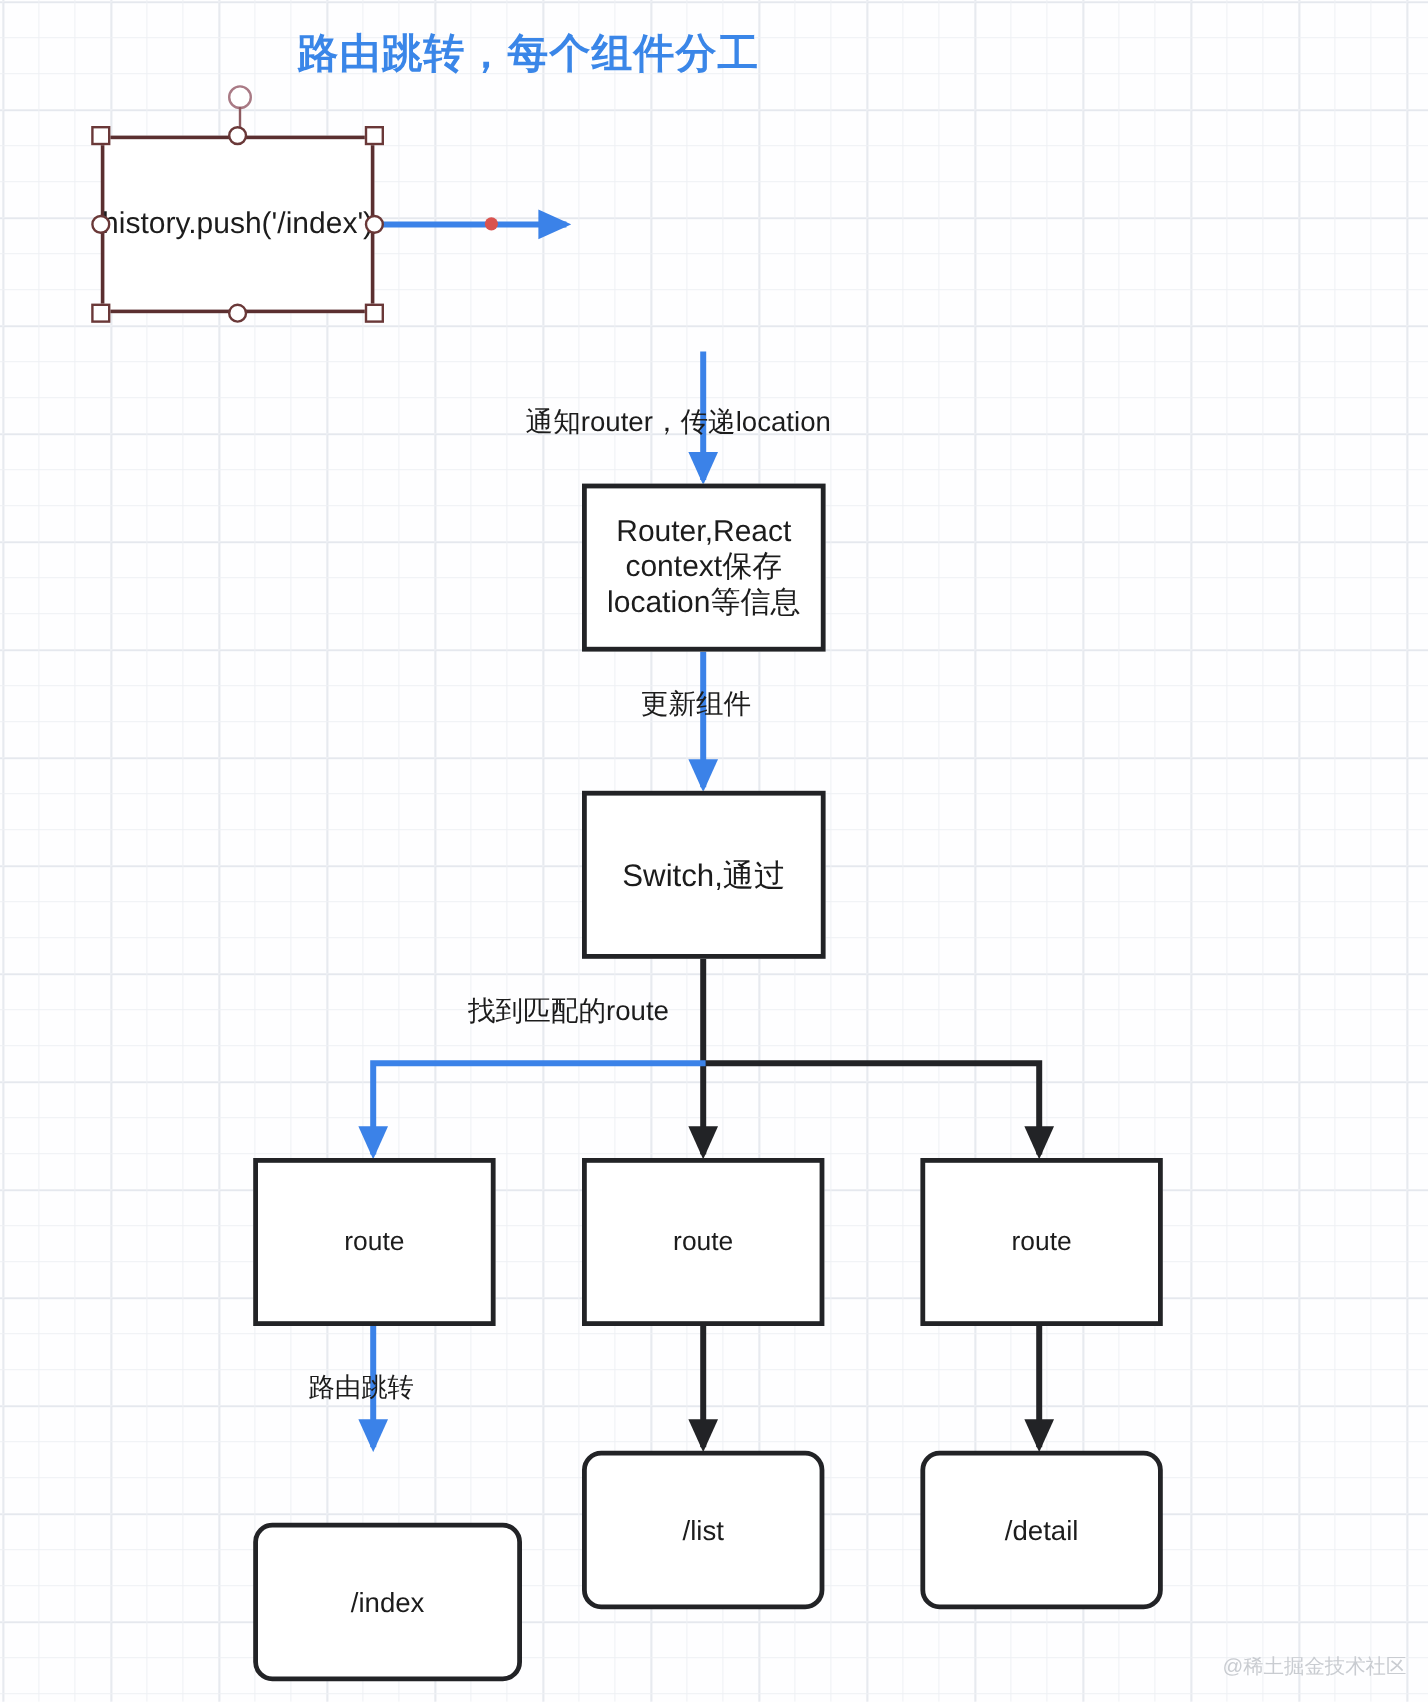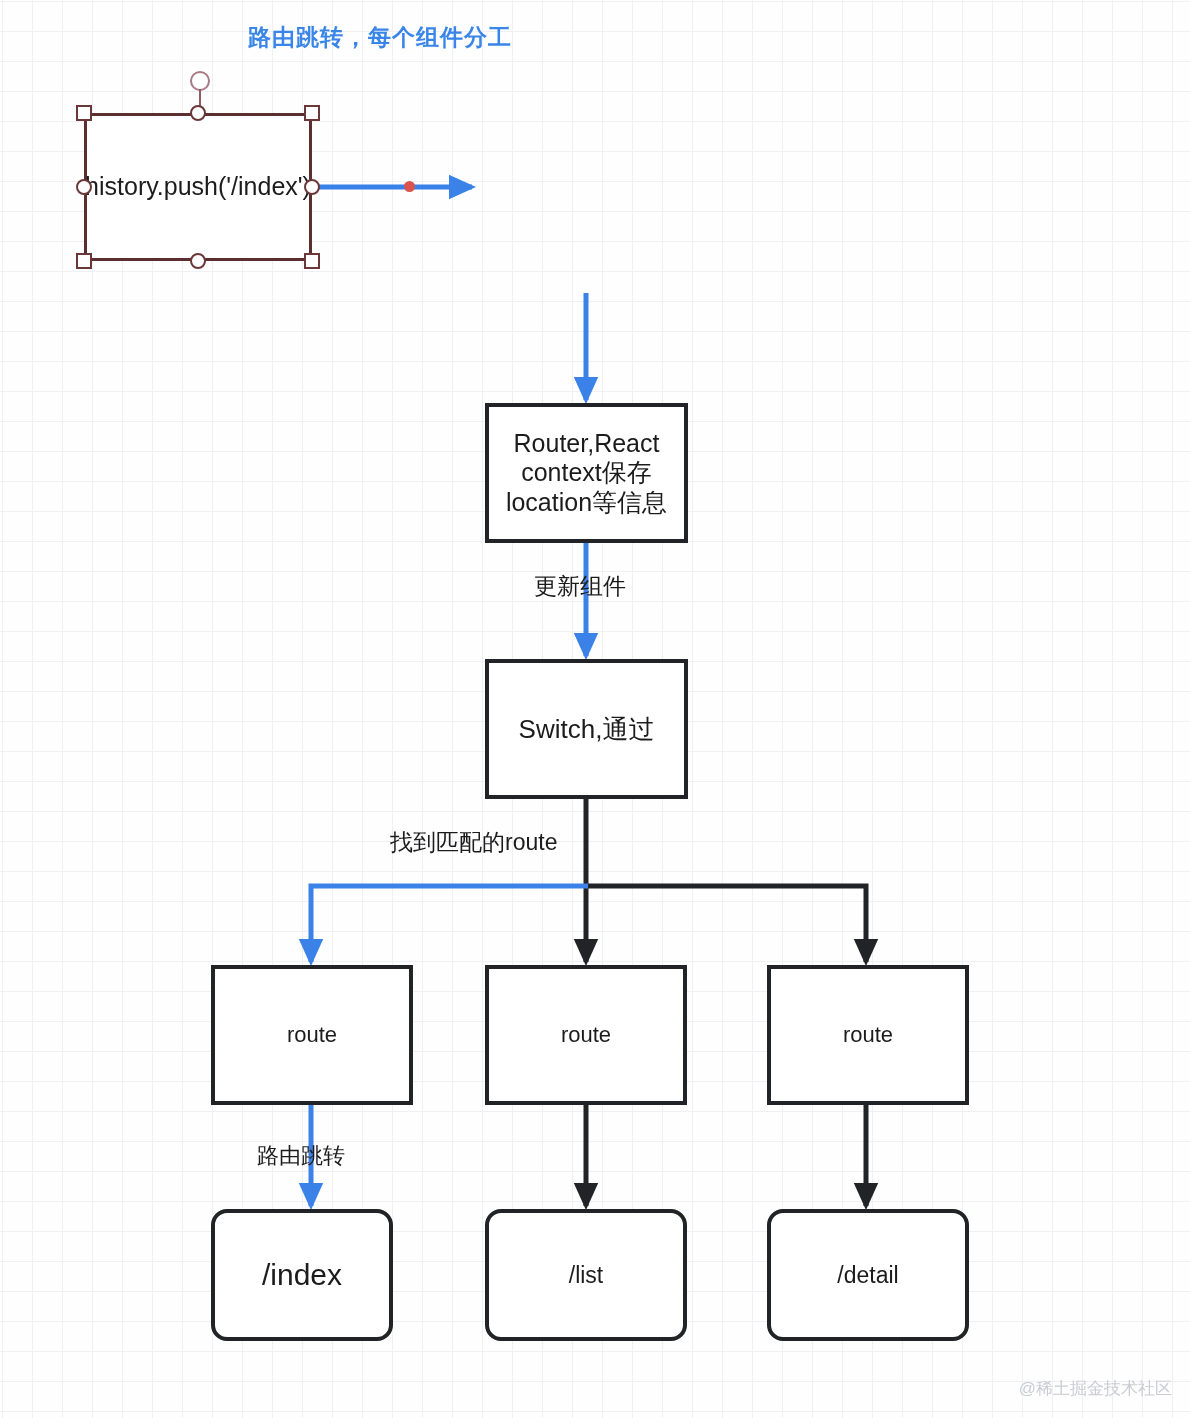--- a/index.html
+++ b/index.html
@@ -35,21 +35,21 @@
     width: 1190px;
     height: 1418px;
     pointer-events: none;
   }
 
   
   .title {
     position: absolute;
     left: 248px;
     top: 22px;
-    font-size: 23px;
+    font-size: 34px;
     font-weight: bold;
     color: #3a86e8;
     letter-spacing: 1px;
     white-space: nowrap;
   }
 
   
   .node {
     position: absolute;
     box-sizing: border-box;
@@ -115,21 +115,21 @@
     top: 659px;
     width: 203px;
     height: 140px;
     font-size: 26px;
   }
 
   #node-route-1 { left: 211px; top: 965px; width: 202px; height: 140px; font-size: 22px; }
   #node-route-2 { left: 485px; top: 965px; width: 202px; height: 140px; font-size: 22px; }
   #node-route-3 { left: 767px; top: 965px; width: 202px; height: 140px; font-size: 22px; }
 
-  #node-page-1 { left: 211px; top: 1209px; width: 182px; height: 132px; font-size: 30px; }
+  #node-page-1 { left: 211px; top: 1269px; width: 224px; height: 132px; font-size: 23px; }
   #node-page-2 { left: 485px; top: 1209px; width: 202px; height: 132px; font-size: 23px; }
   #node-page-3 { left: 767px; top: 1209px; width: 202px; height: 132px; font-size: 23px; }
 
   
   .handle-sq {
     position: absolute;
     width: 16px;
     height: 16px;
     background: #ffffff;
     border: 2.5px solid #6a3838;
@@ -294,20 +294,21 @@
   <div class="node node-round" id="node-page-1">
     <span class="node-text">/index</span>
   </div>
   <div class="node node-round" id="node-page-2">
     <span class="node-text">/list</span>
   </div>
   <div class="node node-round" id="node-page-3">
     <span class="node-text">/detail</span>
   </div>
 
+  <div class="edge-label" id="label-notify">通知router，传递location</div>
 
   <div class="edge-label" id="label-update">更新组件</div>
 
   <div class="edge-label" id="label-match">找到匹配的route</div>
 
   <div class="edge-label" id="label-render">路由跳转</div>
 
   <div class="watermark">@稀土掘金技术社区</div>
 
 </div>

